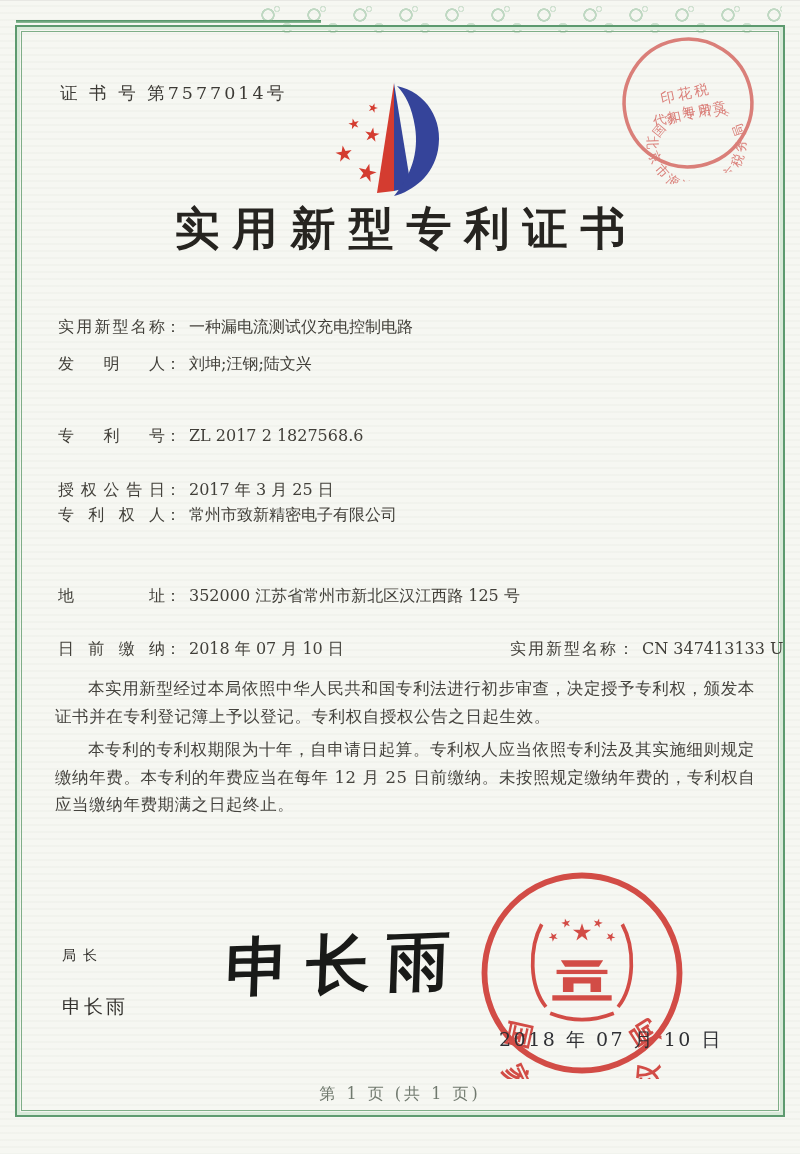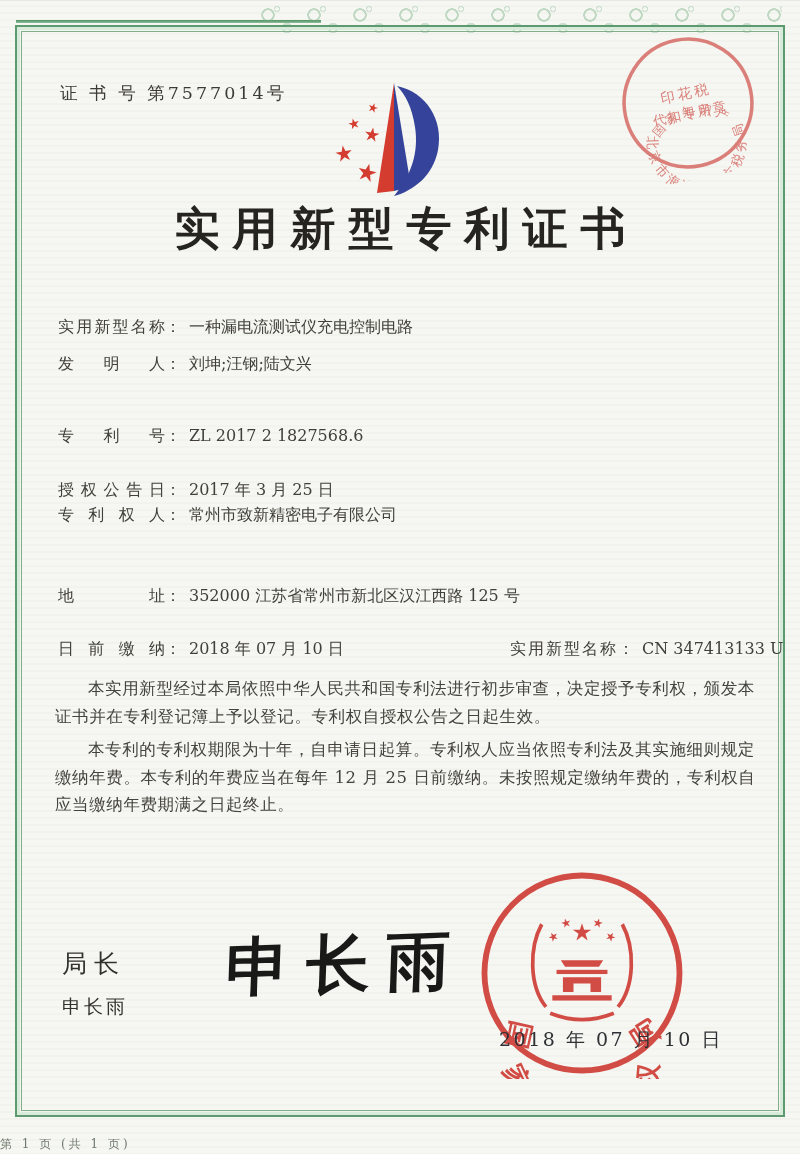--- a/index.html
+++ b/index.html
@@ -37,33 +37,33 @@
   .f0{top:316px}.f1{top:353px}.f2{top:425px}.f3{top:479px}.f4{top:504px}.f5{top:585px}.f6{top:638px}
   .field-label{display:inline-block; width:107px; text-align:justify; text-align-last:justify; vertical-align:top;}
   .field-colon{display:inline-block; margin-right:8px;}
   .grant-no{position:absolute; left:452px; top:0; white-space:nowrap;}
   .grant-no .field-label{width:auto; text-align-last:auto; letter-spacing:2px;}
   
   .body-text{position:absolute; left:55px; right:38px; top:674px;}
   .body-text p{margin:0 0 6px 0; text-indent:2em; font-size:16.5px; line-height:27.5px;
     letter-spacing:.6px; color:#45433e;}
   
-  .director-title{position:absolute; left:62px; top:946px; font-size:25px; letter-spacing:7px;
+  .director-title{position:absolute; left:62px; top:946px; font-size:14px; letter-spacing:7px;
     font-family:"DejaVu Sans","Liberation Sans",sans-serif; color:#33312d;}
   .director-name{position:absolute; left:62px; top:993px; font-size:19px; letter-spacing:3px;
     font-family:"DejaVu Sans","Liberation Sans",sans-serif; color:#33312d;}
   .autograph{position:absolute; left:226px; top:920px; font-size:64px; letter-spacing:16px;
     color:#191a18; transform:rotate(-2deg) skewX(-4deg); font-weight:700;}
   
   .seal{position:absolute; left:476px; top:866px; width:212px; height:212px; opacity:.9;}
   .seal-date{position:absolute; left:499px; top:1026px; font-size:19px; letter-spacing:2.5px;
     color:#2f3034; z-index:3;}
   
-  .footer{position:absolute; left:0; width:100%; top:1135px; text-align:left;
-    font-size:12px; letter-spacing:3px; color:#70796e;}
+  .footer{position:absolute; left:0; width:100%; top:1083px; text-align:center;
+    font-size:16px; letter-spacing:3px; color:#70796e;}
   .red{fill:#d43c30;} .blue{fill:#35449a;}
   .stamp-red{fill:#d4655f;} .seal-red{fill:#cf3a34;}
 </style>
 </head>
 <body>
 
 <div class="page">
 
   <div class="top-rule"></div>
   <div class="ornament-top"></div>

